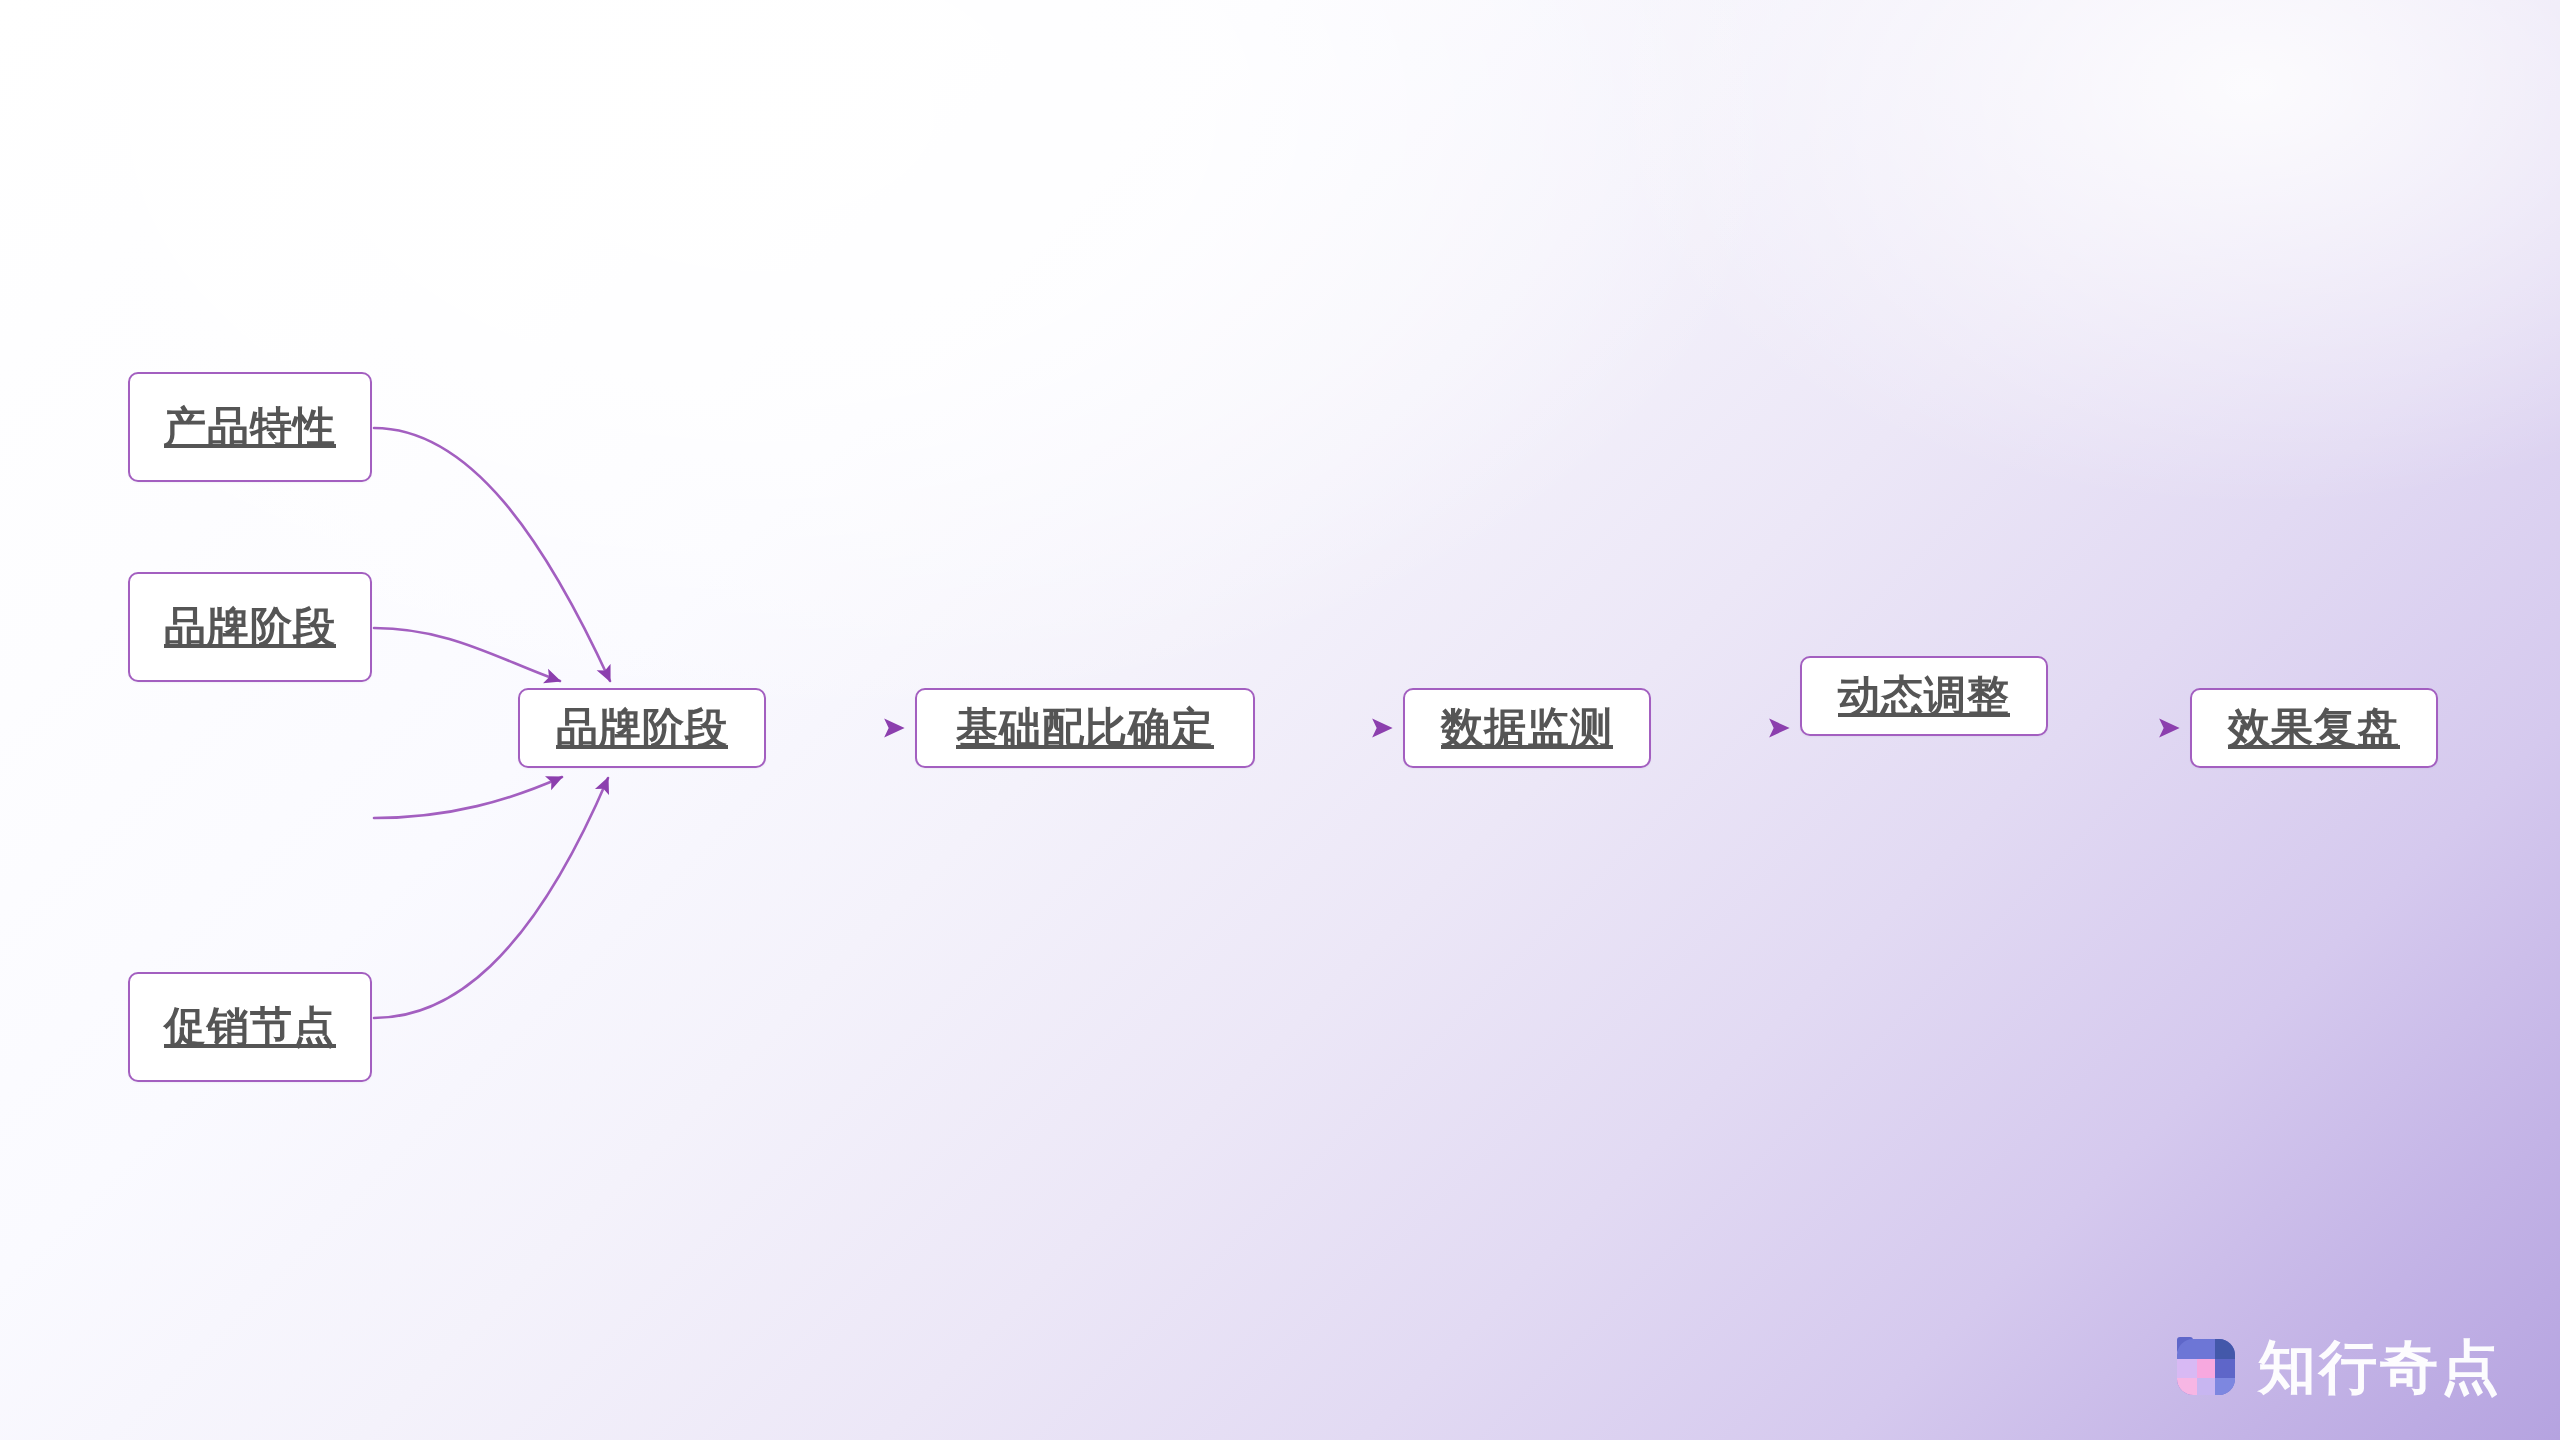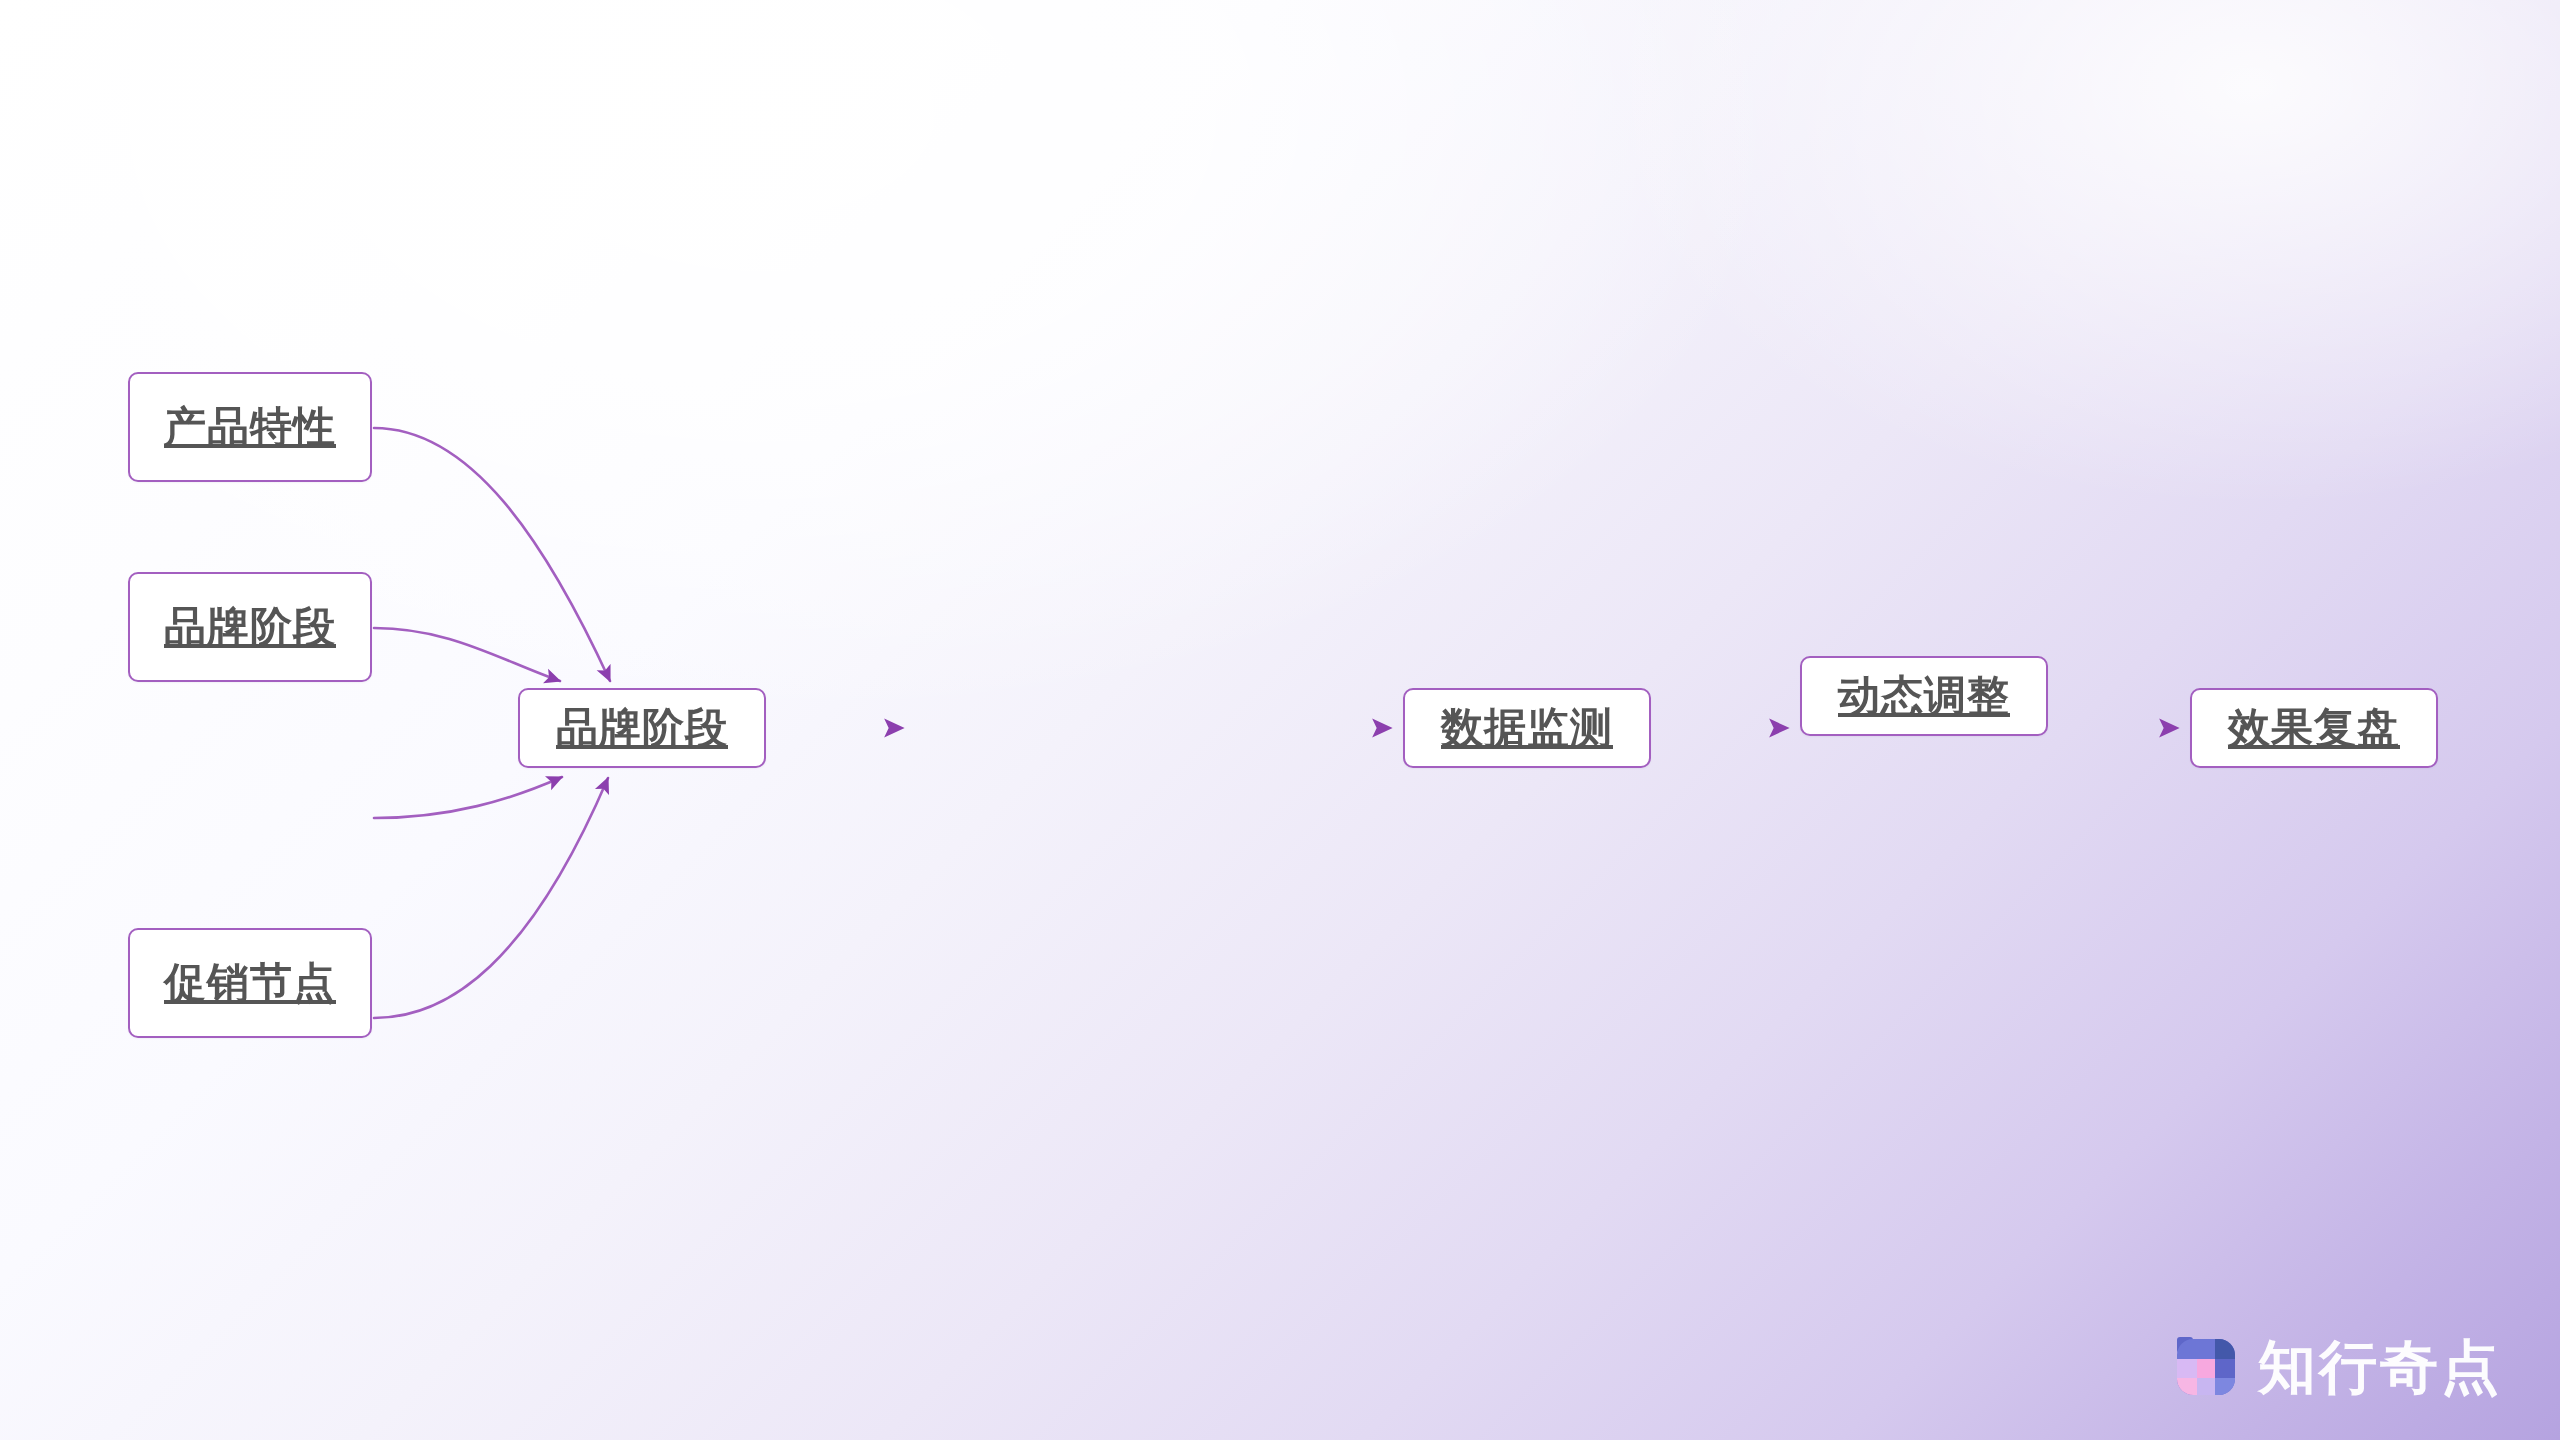--- a/index.html
+++ b/index.html
@@ -128,28 +128,31 @@
 
   <div class="node" style="left:128px; top:372px; width:244px; height:110px;">
     <span class="node-label">产品特性</span>
   </div>
 
   <div class="node" style="left:128px; top:572px; width:244px; height:110px;">
     <span class="node-label">品牌阶段</span>
   </div>
 
 
-  <div class="node" style="left:128px; top:928px; width:244px; height:110px;justify-content:center;">
+  <div class="node" style="left:128px; top:972px; width:244px; height:110px;justify-content:center;">
     <span class="node-label">促销节点</span>
   </div>
 
   <div class="node" style="left:518px; top:688px; width:248px; height:80px;">
     <span class="node-label">品牌阶段</span>
   </div>
 
+  <div class="node" style="left:915px; top:688px; width:340px; height:80px;">
+    <span class="node-label">基础配比确定</span>
+  </div>
 
   <div class="node" style="left:1403px; top:688px; width:248px; height:80px;">
     <span class="node-label">数据监测</span>
   </div>
 
   <div class="node" style="left:1800px; top:656px; width:248px; height:80px;">
     <span class="node-label">动态调整</span>
   </div>
 
   <div class="node" style="left:2190px; top:688px; width:248px; height:80px;">

